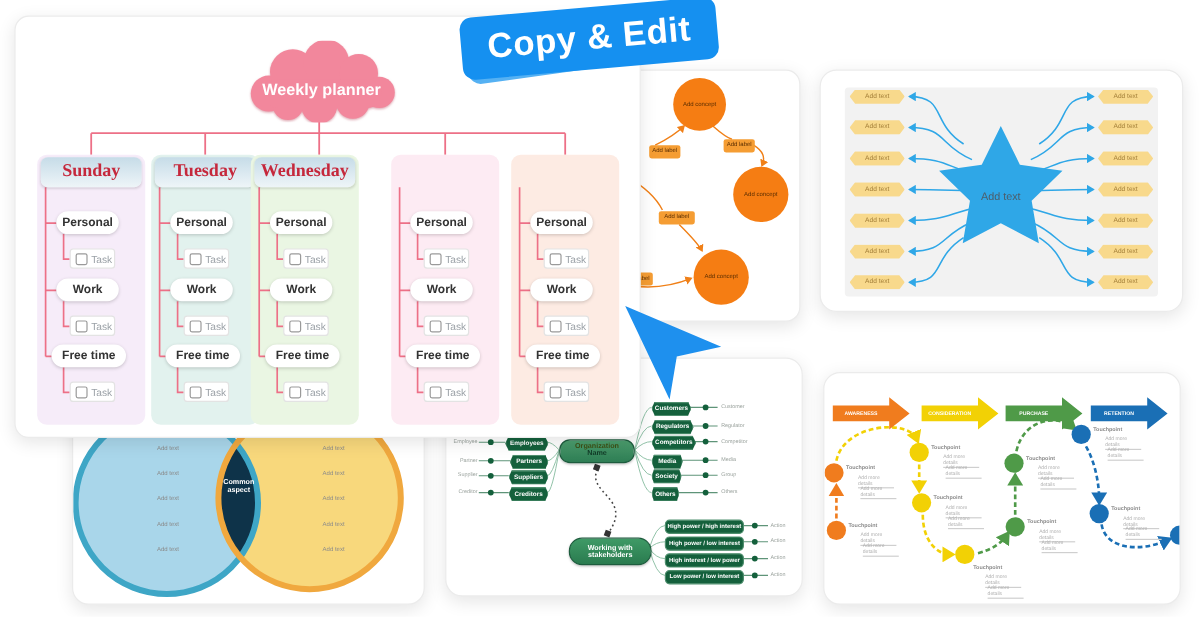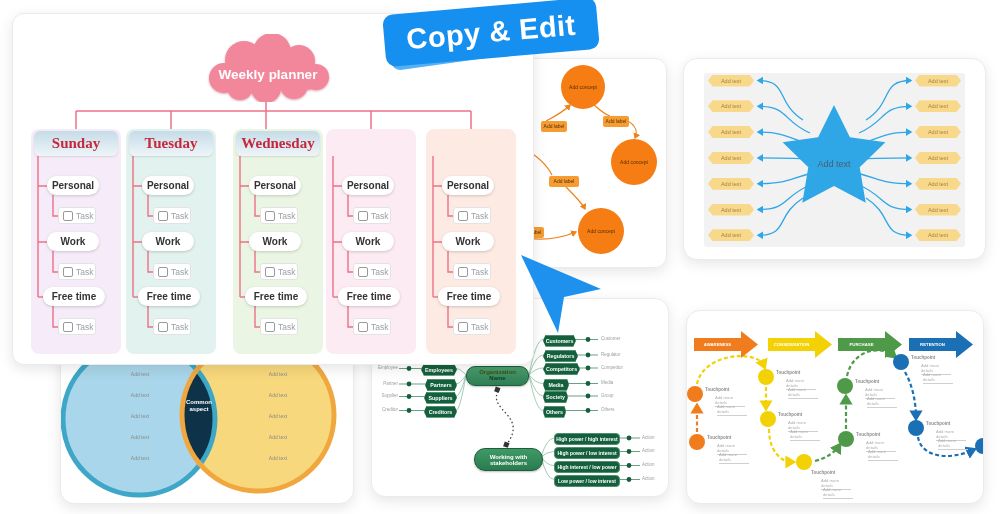--- a/index.html
+++ b/index.html
@@ -403,21 +403,21 @@
         <div class="task-box" style="left:27px;top:134px;">
           <div class="cb" style=""></div>
           <div class="tl" style="">Task</div>
         </div>
         <div class="pill" style="left:12px;top:158px;width:62px;">Free time</div>
         <div class="task-box" style="left:27px;top:189px;">
           <div class="cb" style=""></div>
           <div class="tl" style="">Task</div>
         </div>
       </div>
-      <div class="day-col" style="left:220px;background:#eaf6e3;">
+      <div class="day-col" style="left:196px;background:#eaf6e3;">
         <svg width="90" height="225" style="position:absolute;left:0;top:0;">
           <g stroke="#ed7087" stroke-width="1.4" fill="none">
             <path d="M7 27 V168"></path>
             <path d="M7 57 H16"></path>
             <path d="M7 113 H16"></path>
             <path d="M7 168 H12"></path>
             <path d="M22 66 V87 H27"></path>
             <path d="M22 122 V143 H27"></path>
             <path d="M22 177 V198 H27"></path>
           </g>

